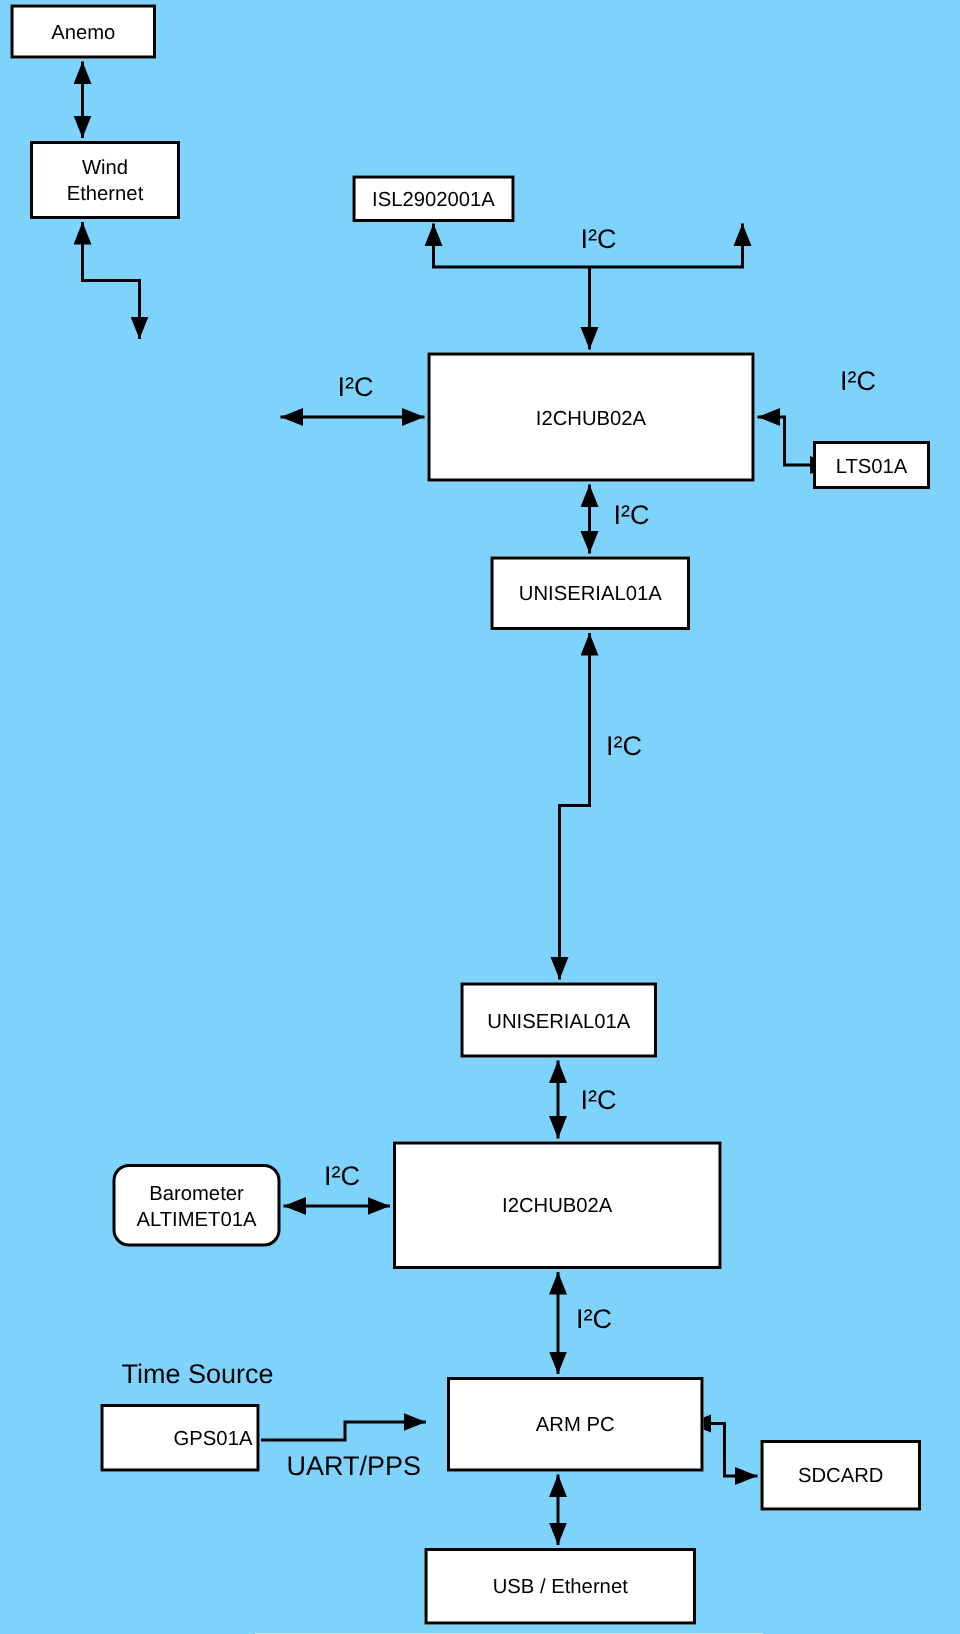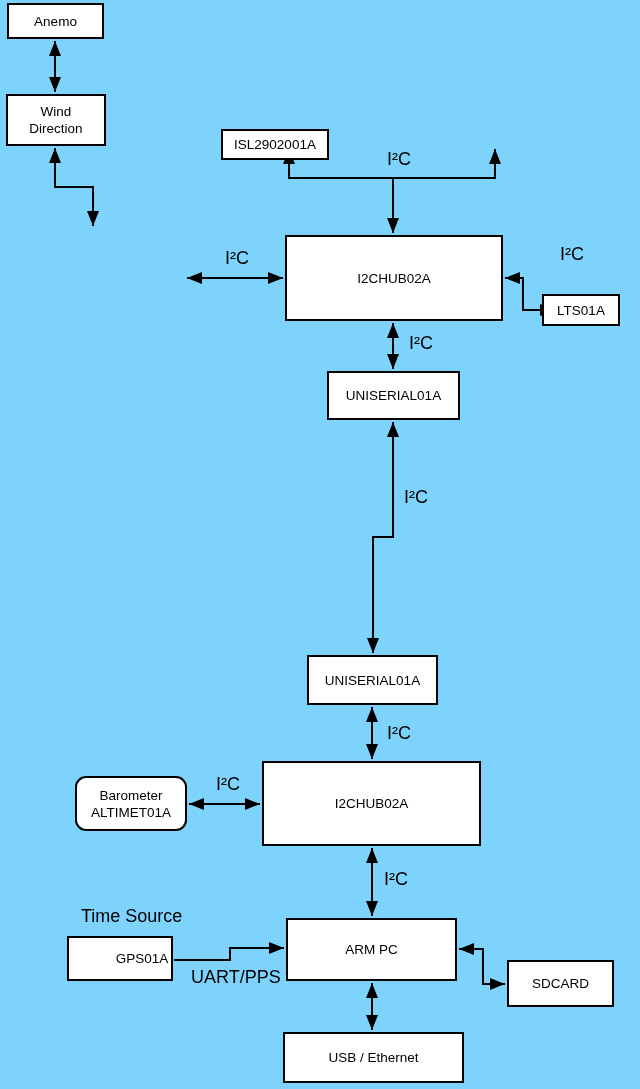--- a/index.html
+++ b/index.html
@@ -54,27 +54,27 @@
     <path d="M372 848 L372 916" marker-start="url(#ah)" marker-end="url(#ah)"></path>
     <path d="M174 960 L230 960 L230 948 L284 948" marker-end="url(#ah)"></path>
     <path d="M459 949 L483 949 L483 984 L505 984" marker-start="url(#ah)" marker-end="url(#ah)"></path>
     <path d="M372 983 L372 1030" marker-start="url(#ah)" marker-end="url(#ah)"></path>
   </svg>
 
   <div class="node" style="left:7px; top:3px; width:97px; height:36px;">
     <span>Anemo</span>
   </div>
 
-  <div class="node" style="left:6px; top:94px; width:100px; height:52px;text-align:center;">
+  <div class="node" style="left:20px; top:94px; width:100px; height:52px;text-align:center;">
     <span>Wind</span>
-    <span>Direction</span>
+    <span>Ethernet</span>
   </div>
 
 
-  <div class="node" style="left:221px; top:117px; width:108px; height:31px;margin-top:12px;">
+  <div class="node" style="left:235px; top:117px; width:108px; height:31px;">
     <span>ISL2902001A</span>
   </div>
 
 
   <div class="node" style="left:285px; top:235px; width:218px; height:86px;">
     <span>I2CHUB02A</span>
   </div>
 
   <div class="node" style="left:542px; top:294px; width:78px; height:32px;">
     <span>LTS01A</span>
@@ -94,21 +94,21 @@
   </div>
 
   <div class="node" style="left:262px; top:761px; width:219px; height:85px;">
     <span>I2CHUB02A</span>
   </div>
 
   <div class="node" style="left:67px; top:936px; width:106px; height:45px;padding-left:44px;">
     <span>GPS01A</span>
   </div>
 
-  <div class="node" style="left:286px; top:918px; width:171px; height:63px;">
+  <div class="node" style="left:298px; top:918px; width:171px; height:63px;">
     <span>ARM PC</span>
   </div>
 
   <div class="node" style="left:507px; top:960px; width:107px; height:47px;">
     <span>SDCARD</span>
   </div>
 
   <div class="node" style="left:283px; top:1032px; width:181px; height:51px;">
     <span>USB / Ethernet</span>
   </div>

